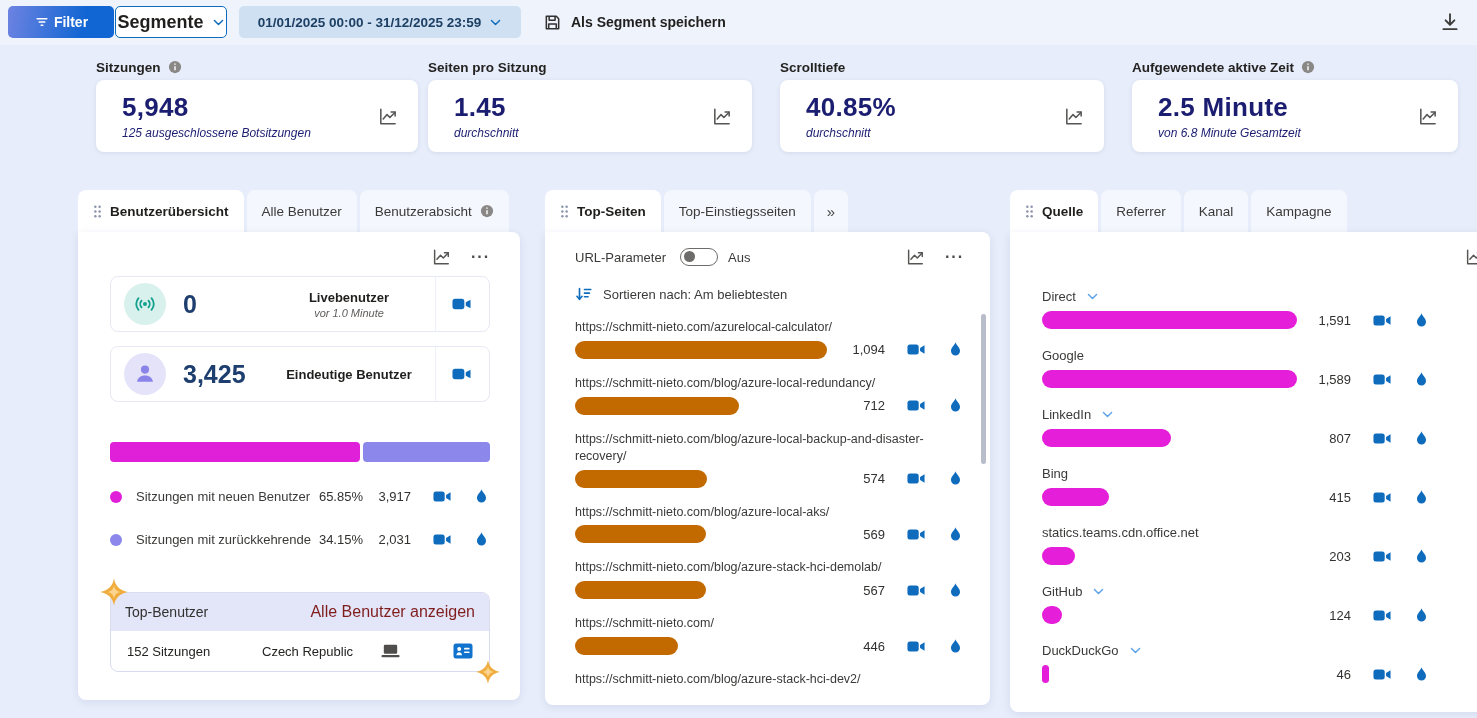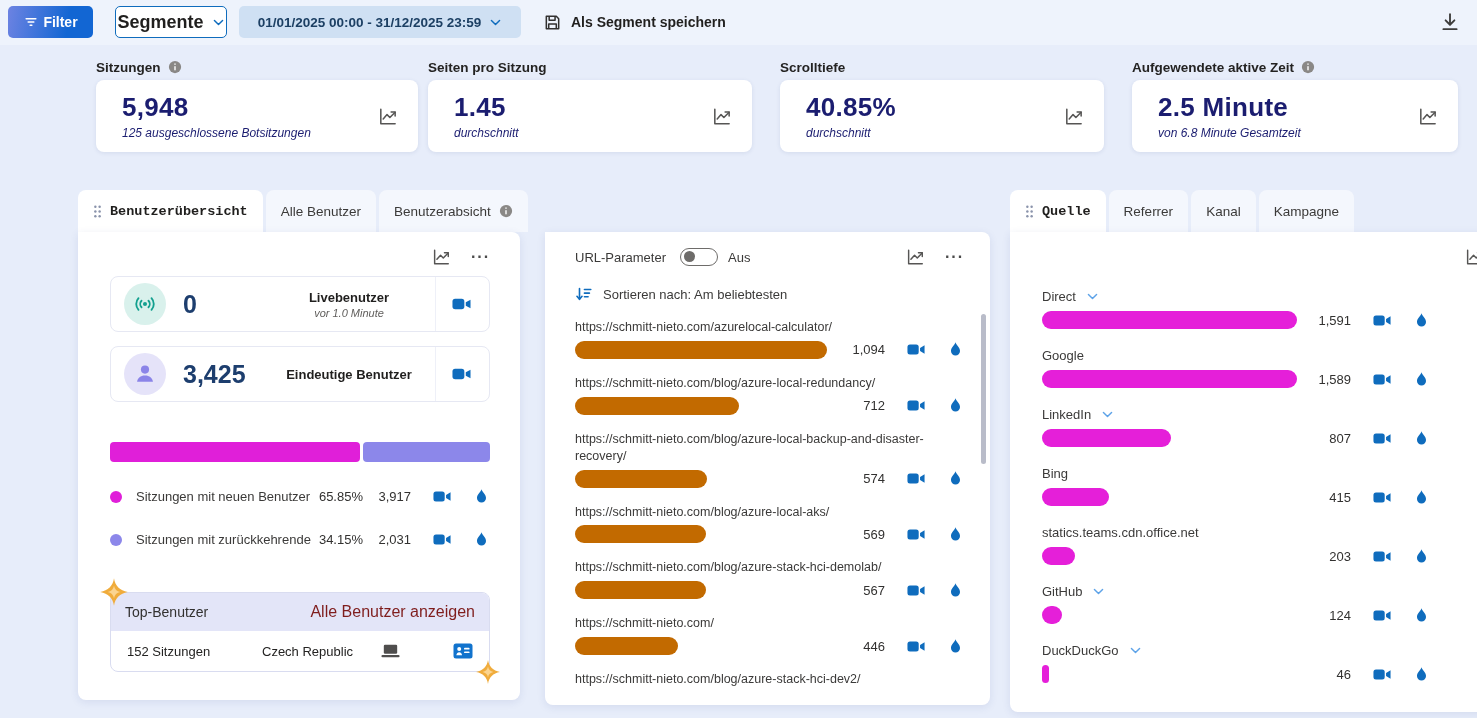--- a/index.html
+++ b/index.html
@@ -1,20 +1,20 @@
 <!DOCTYPE html>
 <html><head>
 <meta charset="utf-8">
 <style>
   * { margin:0; padding:0; box-sizing:border-box; }
   html,body { width:1477px; height:718px; overflow:hidden; }
   body { font-family:"Liberation Sans","DejaVu Sans",sans-serif; background:#e7edfa; color:#323130; }
 
   .topbar { position:absolute; left:0; top:0; width:1477px; height:45px; background:#eef3fc; }
-  .btn-filter { position:absolute; left:8px; top:6px; width:85px; height:32px; border-radius:5px;
+  .btn-filter { position:absolute; left:8px; top:6px; width:106px; height:32px; border-radius:5px;
     background:linear-gradient(100deg,#6d83e2 0%,#1266d3 70%); color:#fff; font-weight:bold; font-size:14px;
     display:flex; align-items:center; justify-content:center; gap:4px; cursor:pointer; }
   .btn-segments { position:absolute; left:115px; top:6px; width:112px; height:32px; border-radius:5px;
     background:#fff; border:1px solid #0f6cbd; color:#201f1e; font-weight:bold; font-size:18px;
     display:flex; align-items:center; justify-content:center; gap:8px; cursor:pointer; }
   .date-chip { position:absolute; left:239px; top:6px; width:282px; height:32px; border-radius:5px;
     background:#cfe0f3; color:#1c3f63; font-weight:bold; font-size:13.5px;
     display:flex; align-items:center; justify-content:center; gap:8px; cursor:pointer; }
   .save-seg { position:absolute; left:543px; top:6px; height:32px; display:flex; align-items:center; gap:9px;
     color:#201f1e; font-weight:bold; font-size:14px; cursor:pointer; }
@@ -25,21 +25,21 @@
   .kpi-card { background:#fff; border-radius:8px; height:72px; box-shadow:0 1px 4px rgba(40,60,120,.10);
     display:flex; align-items:center; padding:0 20px 0 26px; }
   .kpi-main { flex:1; }
   .kpi-value { font-size:26px; font-weight:bold; color:#1b1d70; letter-spacing:.3px; }
   .kpi-sub { font-size:12px; font-style:italic; color:#1b1d70; margin-top:3px; }
 
   .panel { position:absolute; }
   .tabs { display:flex; gap:3px; height:42px; align-items:stretch; }
   .tab { background:rgba(255,255,255,.55); border-radius:8px 8px 0 0; display:flex; align-items:center;
     padding:0 15px; font-size:13.5px; color:#3b3a39; gap:8px; cursor:pointer; white-space:nowrap; }
-  .tab.active { background:#fff; font-weight:bold; color:#201f1e;font-family:Liberation Mono, monospace; }
+  .tab.active { background:#fff; font-weight:bold; color:#201f1e; }
   .tab.mini { padding:0 13px; font-size:15px; color:#484644; }
   .panel-body { position:absolute; left:0; right:0; top:42px; bottom:0; background:#fff;
     border-radius:0 8px 8px 8px; box-shadow:0 2px 8px rgba(40,60,140,.10); overflow:hidden; }
 
   .icons-row { display:flex; justify-content:flex-end; align-items:center; gap:20px; height:26px; }
   .more-icon { font-size:16px; font-weight:bold; color:#4a4a4a; letter-spacing:1px; cursor:pointer; line-height:10px; }
   .more-icon::before { content:"···"; }
 
   
   .users-body { padding:12px 30px 0 32px; }
@@ -400,20 +400,34 @@
           </svg>
         <svg class="ic" width="20" height="16">
             <use href="#i-idcard"></use>
           </svg>
       </div>
     </div>
   </div>
 </div>
 
 <div class="panel" style="left:545px;top:190px;width:445px;height:515px">
+  <div class="tabs">
+    <div class="tab active">
+      <svg class="ic" width="9" height="15">
+          <use href="#i-dots"></use>
+        </svg>
+      <span>Top-Seiten</span>
+    </div>
+    <div class="tab">
+      <span>Top-Einstiegsseiten</span>
+    </div>
+    <div class="tab mini">
+      <span>»</span>
+    </div>
+  </div>
   <div class="panel-body pages-body">
     <div class="param-row">
       <span class="param-lbl">URL-Parameter</span>
       <span class="toggle">
           <span class="knob"></span>
         </span>
       <span class="toggle-state">Aus</span>
       <span style="flex:1"></span>
       <svg class="ic" width="20" height="20" style="margin-right:20px">
           <use href="#i-trend"></use>

